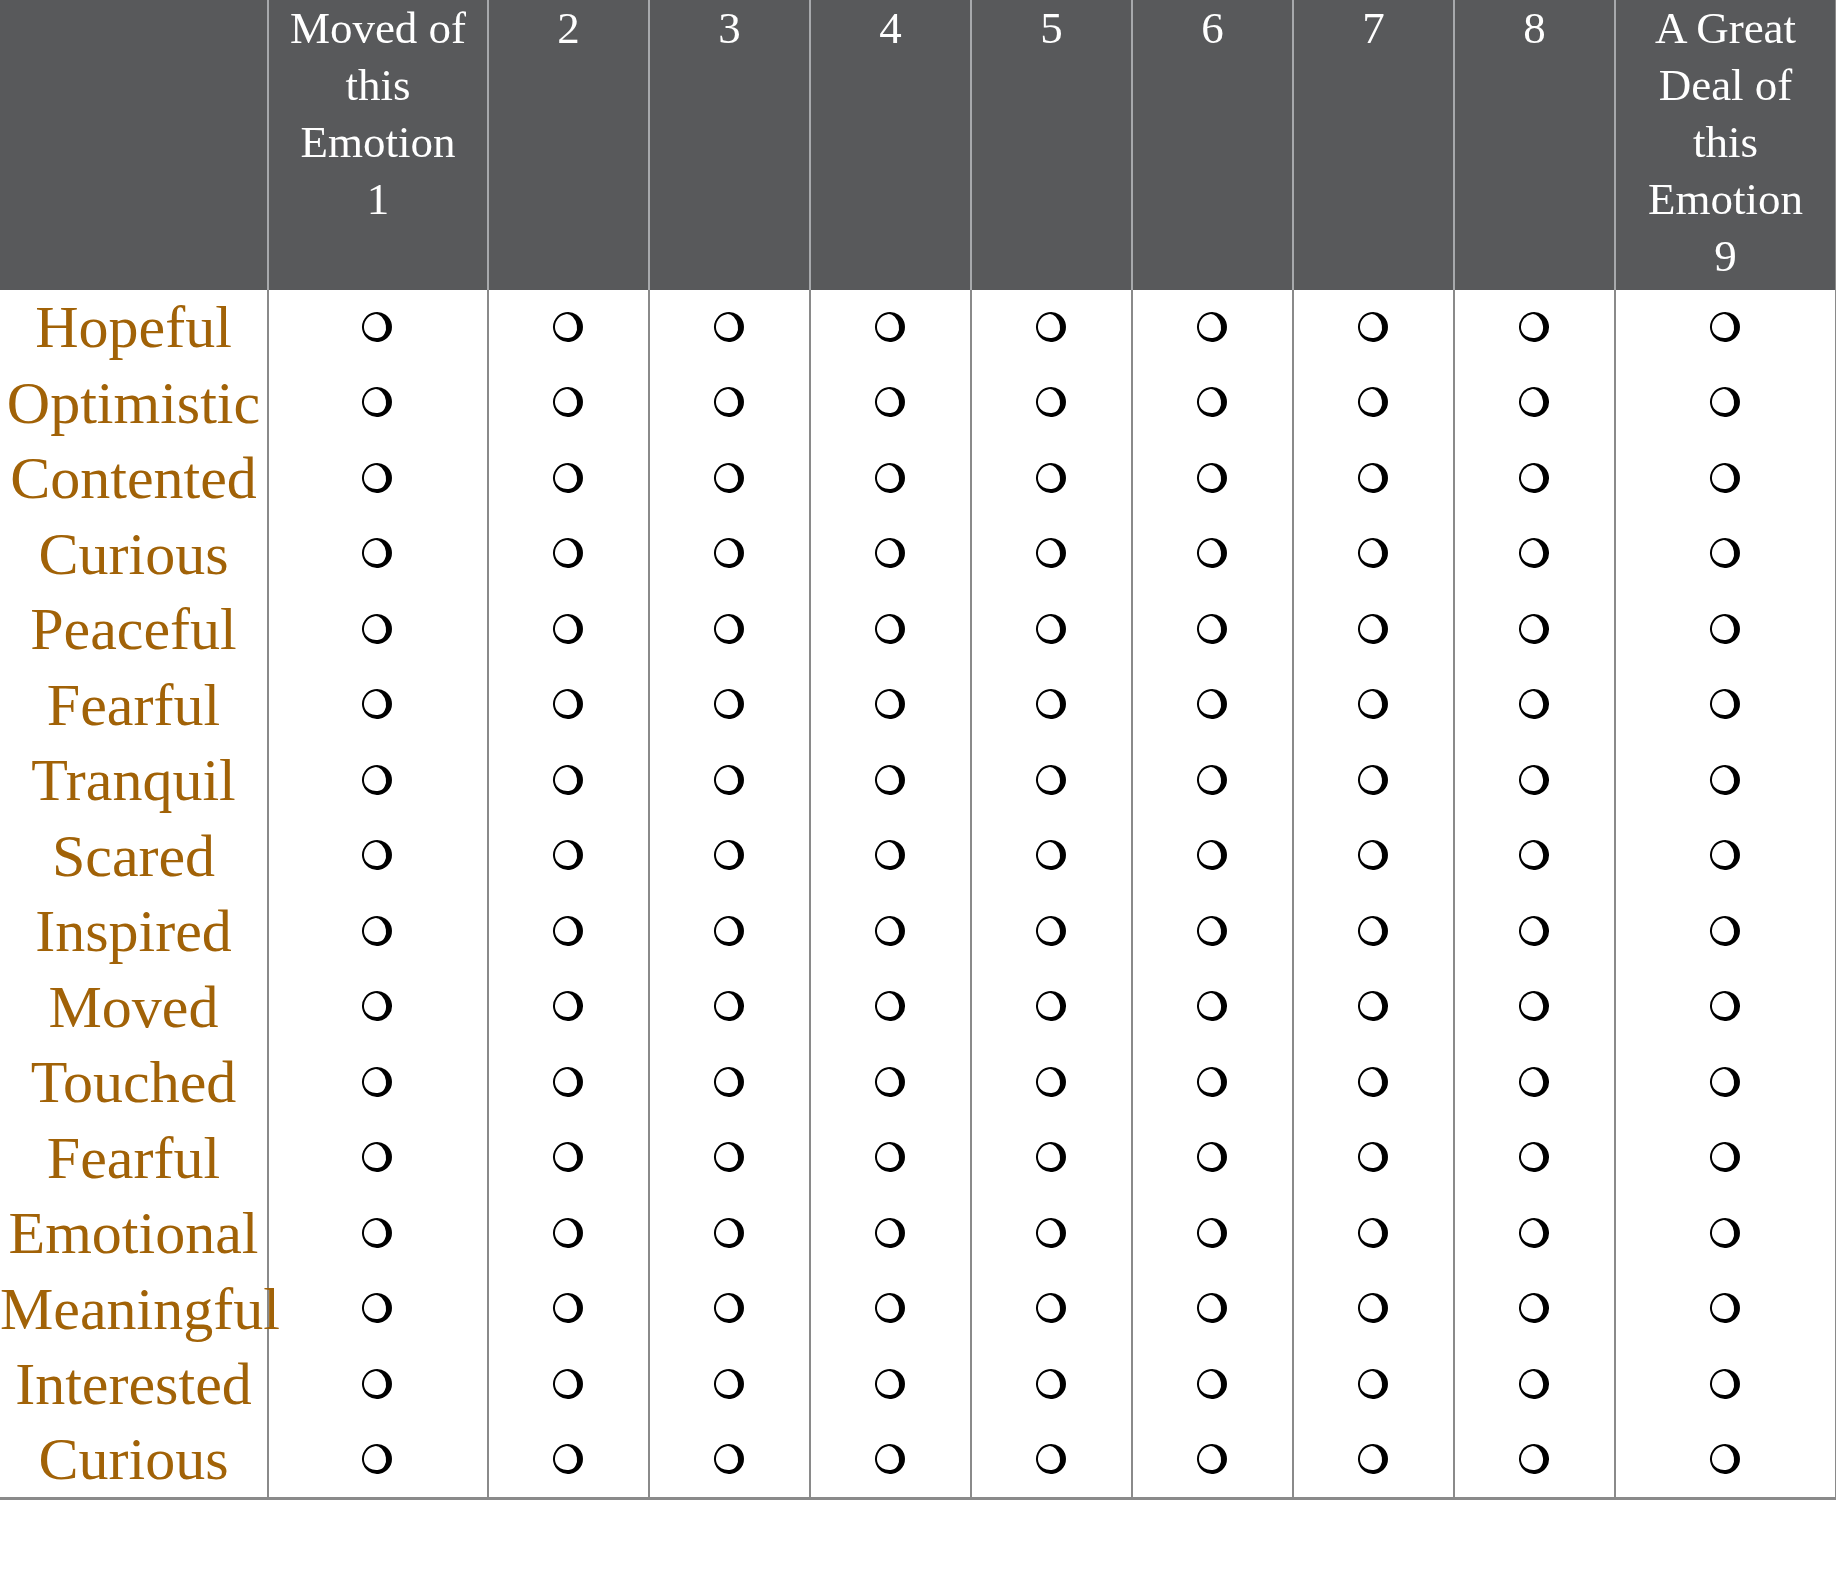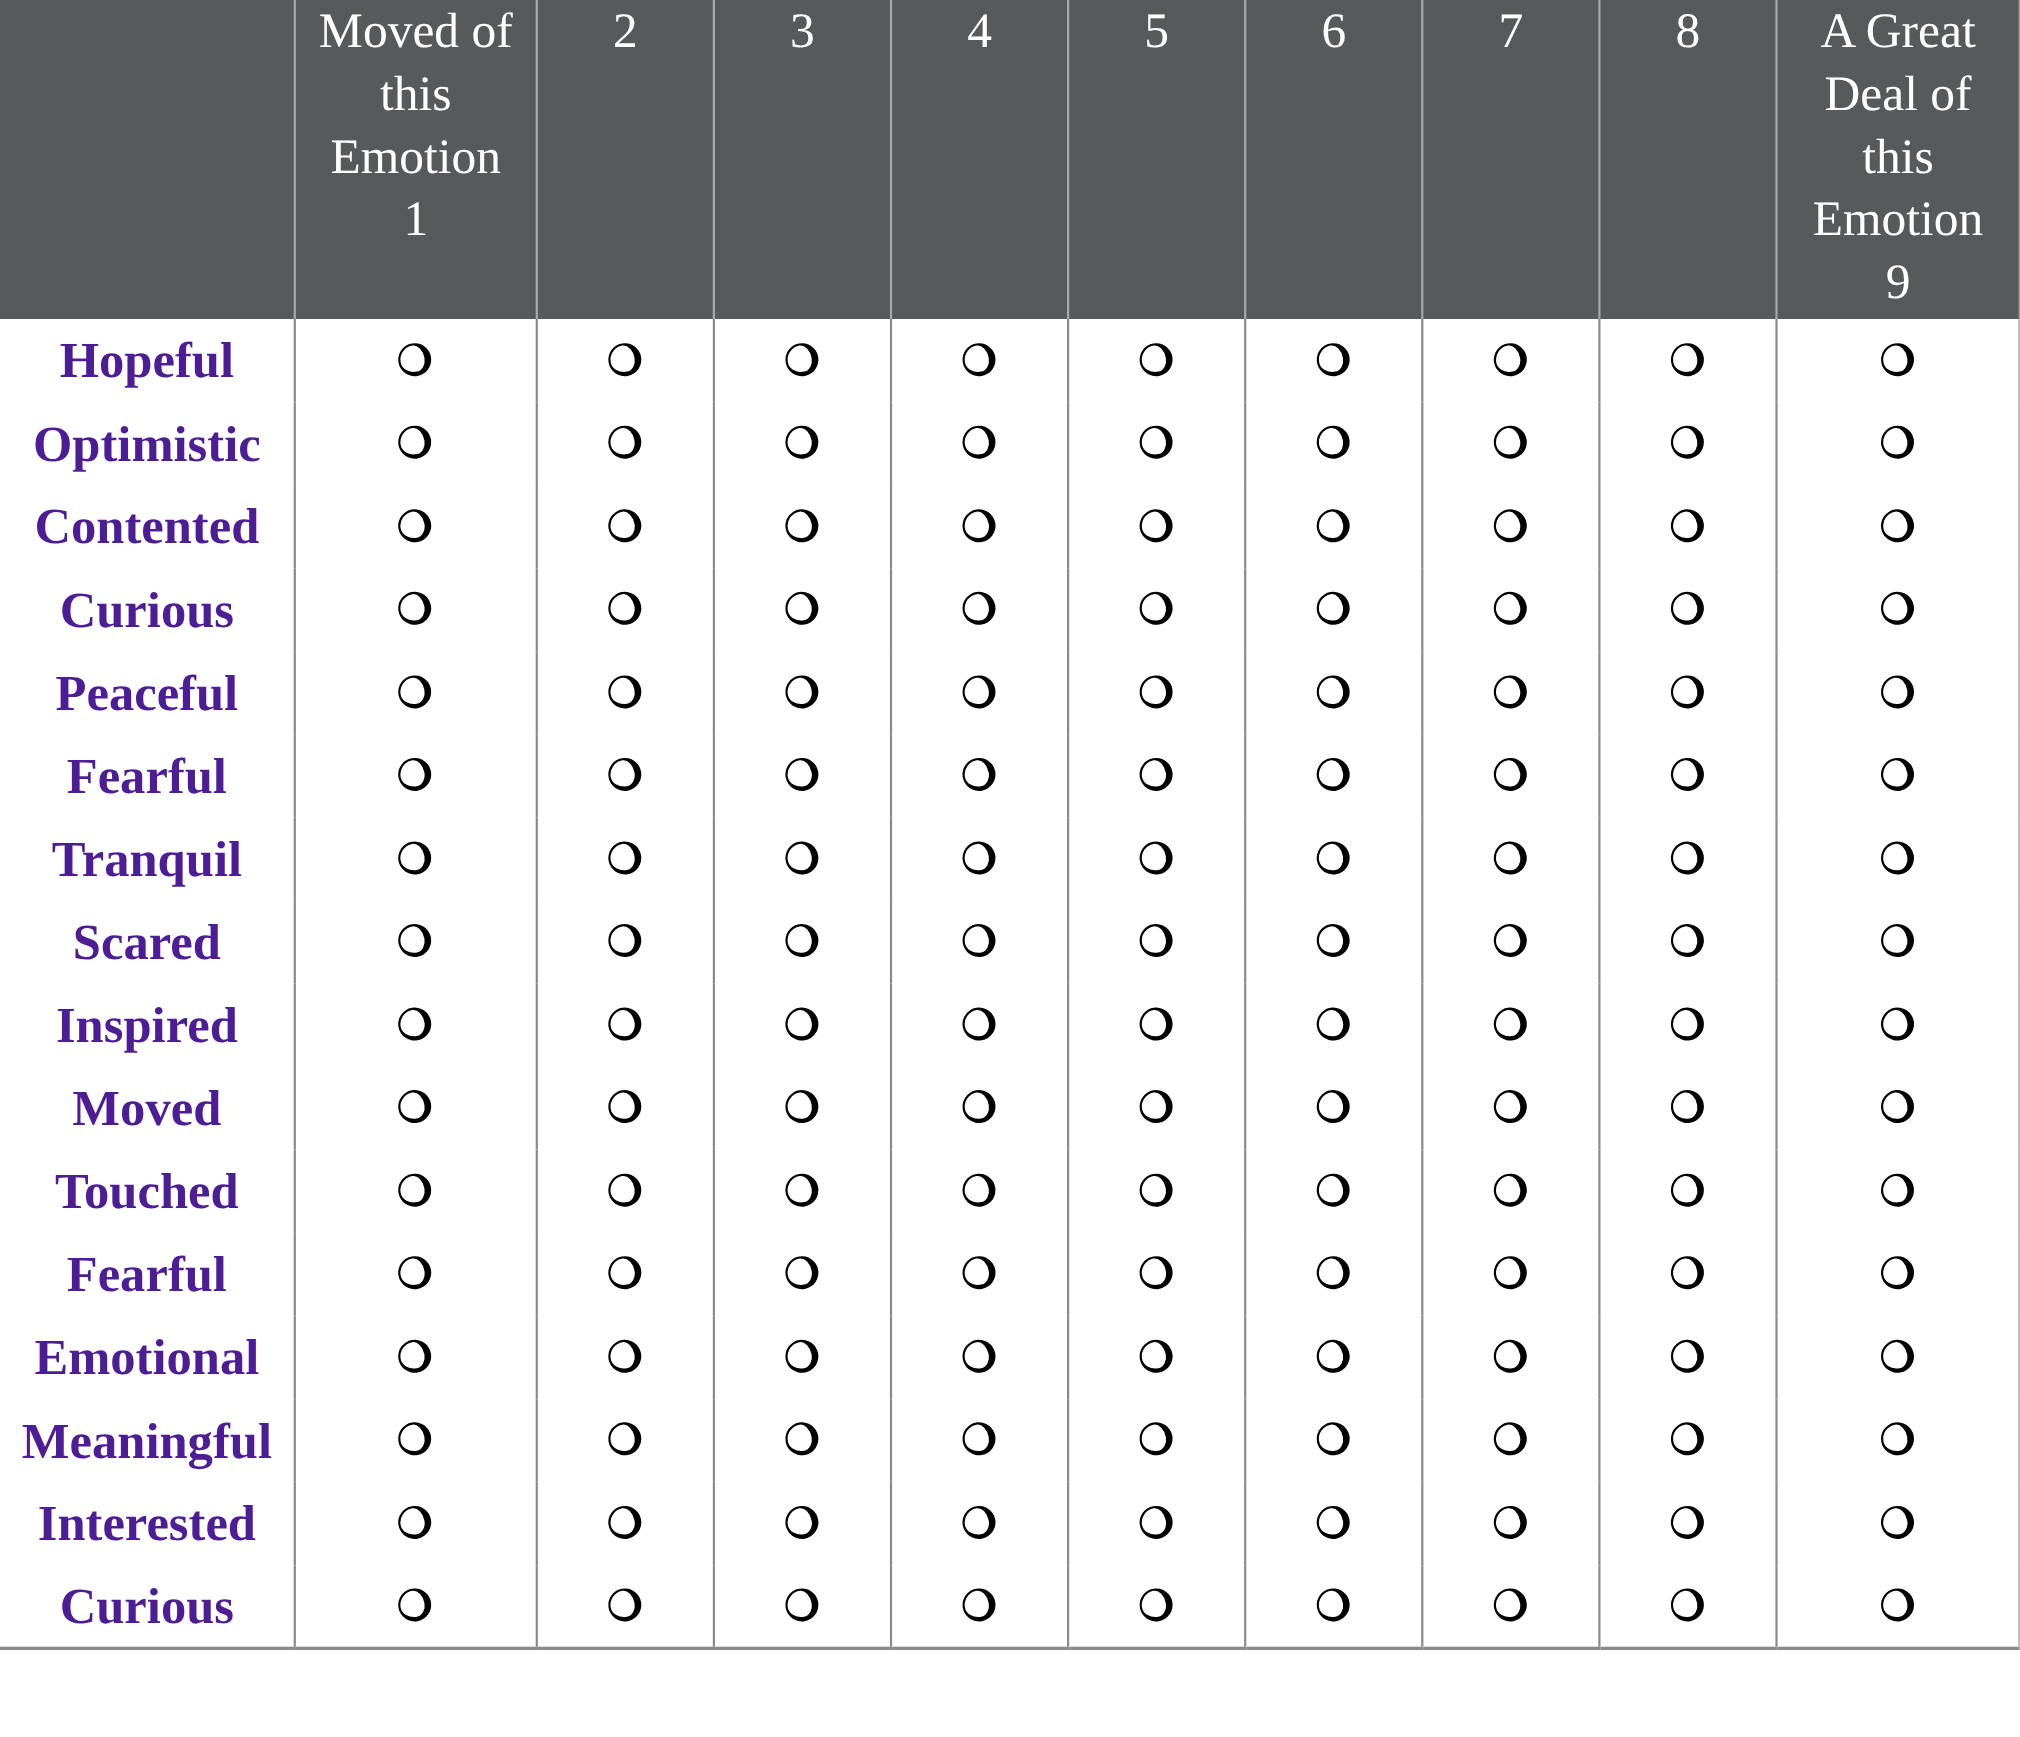--- a/index.html
+++ b/index.html
@@ -31,24 +31,23 @@
     tbody td {
       height: 75.5px;
       padding: 0;
       text-align: center;
       vertical-align: middle;
       border-left: 2px solid #8a8a8a;
       box-sizing: border-box;
     }
     tbody td.label {
       border-left: none;
-      font-size: 46px;
-      color: #4c1d95;
+      font-size: 60px;
+      color: #a16207;
       white-space: nowrap;
-      font-weight: bold;
     }
     tbody tr:last-child td { border-bottom: 3px solid #8a8a8a; }
     tbody td:last-child, thead th:last-child { border-right: 2px solid #8a8a8a; margin-top: 25px; }
     .radio {
       display: inline-block;
       position: relative;
       width: 36px;
       height: 34px;
       cursor: pointer;
       vertical-align: middle;

